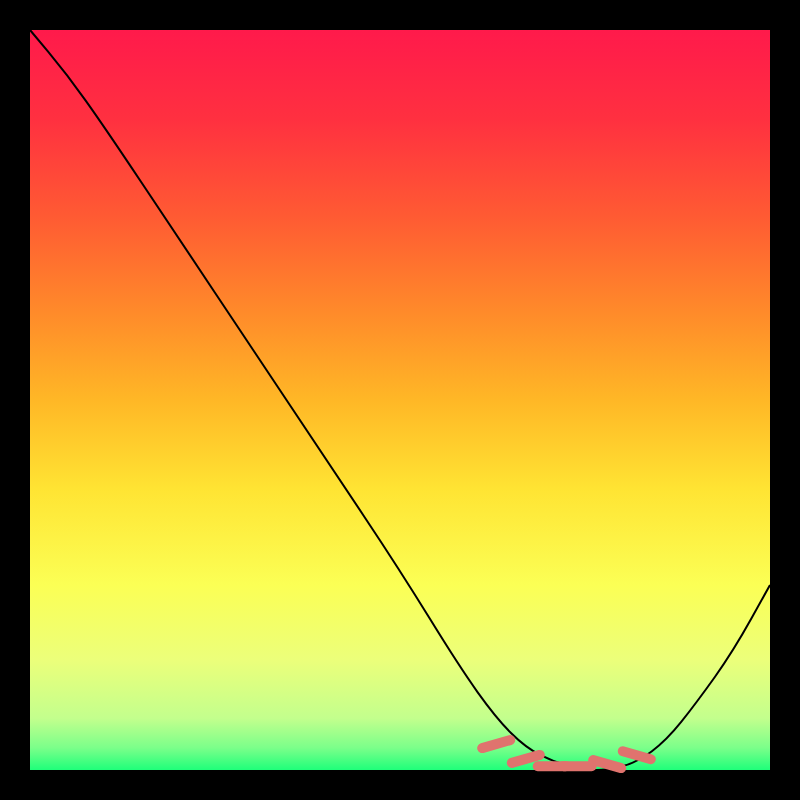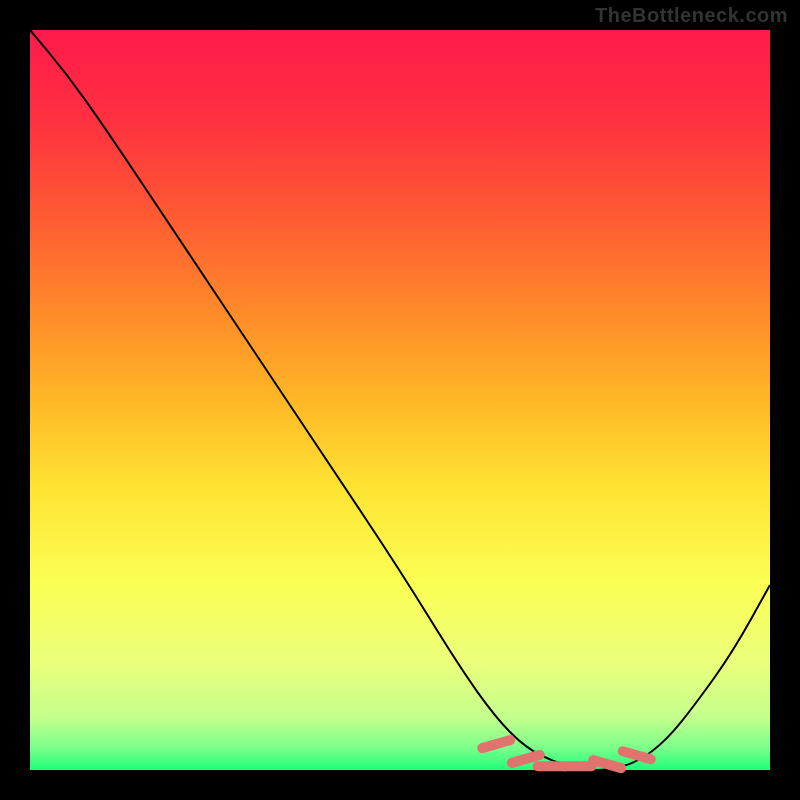--- a/index.html
+++ b/index.html
@@ -47,21 +47,20 @@
     top: 0;
     width: 740px;
     height: 740px;
     overflow: visible;
   }
 </style>
 </head>
 <body>
 
 <div class="frame">
-  <div class="watermark">TheBottleneck.com</div>
 
   <div class="plot">
     <svg class="gradient" viewBox="0 0 740 740" preserveAspectRatio="none">
       <defs>
         <linearGradient id="bg-grad" x1="0" y1="0" x2="0" y2="1">
             <stop offset="0.00%" stop-color="#ff1a4b"></stop>
             <stop offset="12.00%" stop-color="#ff3040"></stop>
             <stop offset="25.00%" stop-color="#ff5a33"></stop>
             <stop offset="38.00%" stop-color="#ff8a2a"></stop>
             <stop offset="50.00%" stop-color="#ffb726"></stop>

